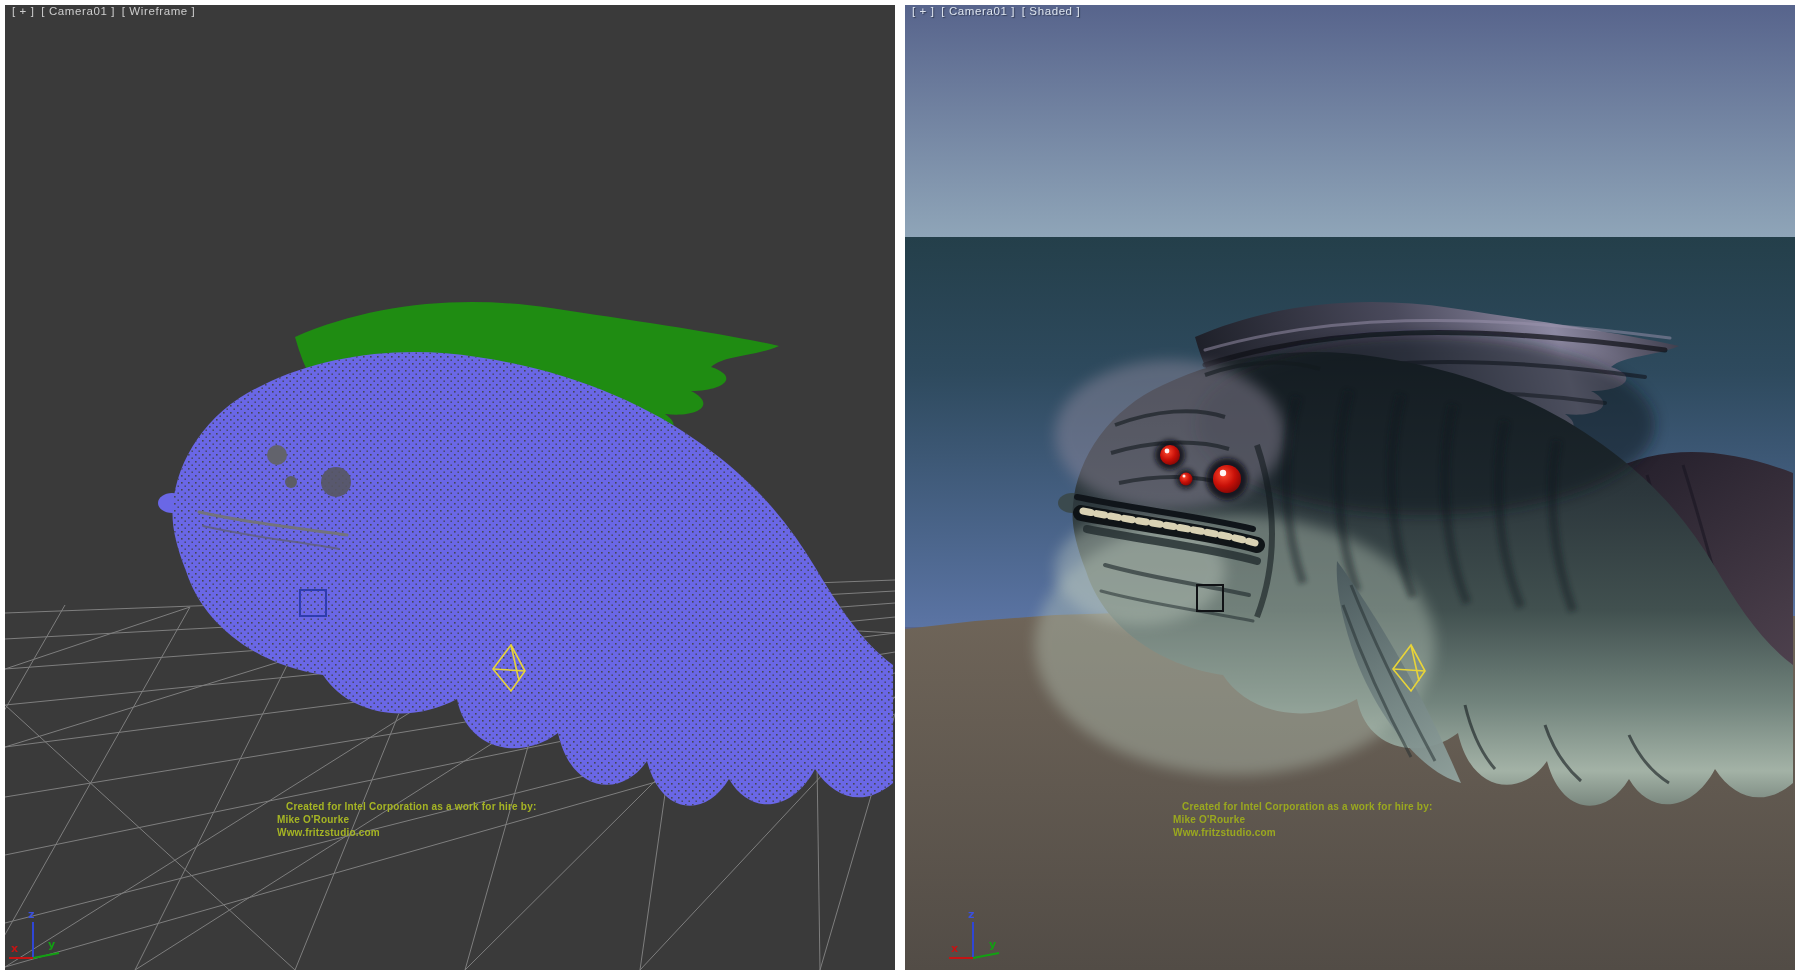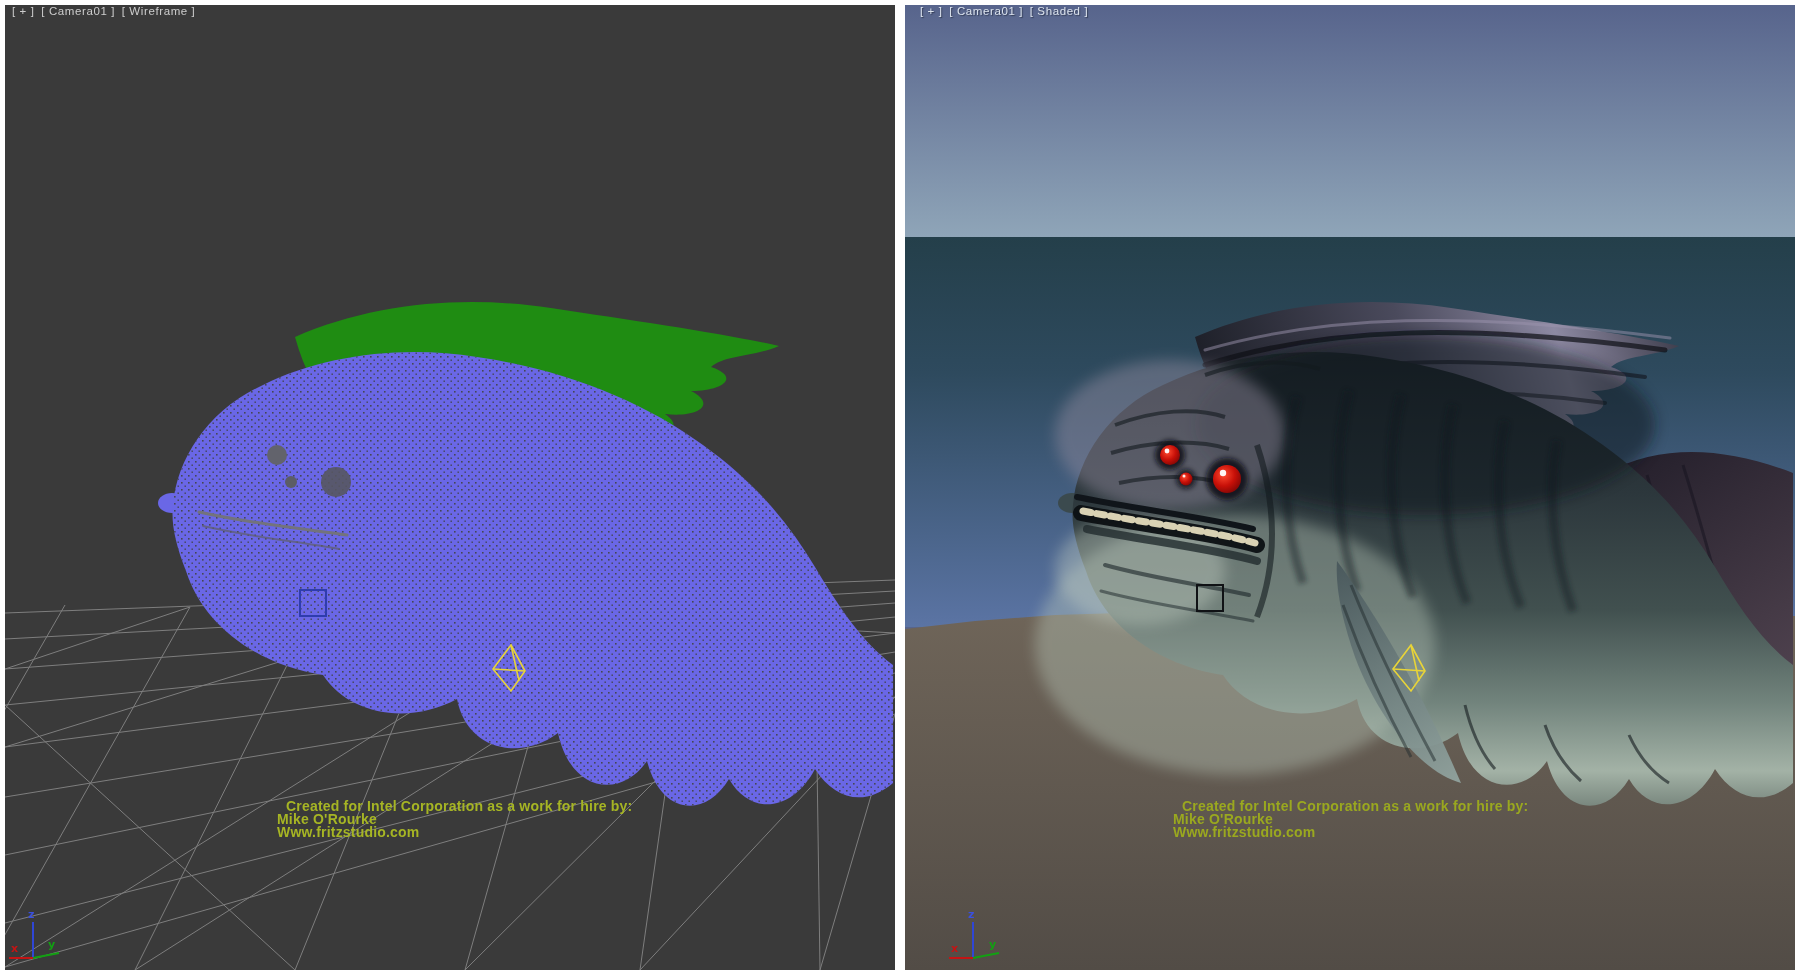--- a/index.html
+++ b/index.html
@@ -6,22 +6,22 @@
   .canvas{position:relative;width:1800px;height:978px;background:#ffffff;overflow:hidden;
           font-family:"Liberation Sans", sans-serif;}
   .viewport{position:absolute;top:5px;width:890px;height:965px;overflow:hidden;}
   .viewport.left{left:5px;background:#3a3a3a;}
   .viewport.right{left:905px;background:#57648c;}
   .scene{position:absolute;left:0;top:0;width:890px;height:965px;display:block;}
   .vp-label{position:absolute;left:7px;top:0;font-size:11.5px;letter-spacing:.6px;
             white-space:nowrap;user-select:none;}
   .vp-label span{margin-right:3px;cursor:pointer;}
   .viewport.left .vp-label{color:#cdcdcd;}
-  .viewport.right .vp-label{color:#dde4ee;text-shadow:1px 1px 1px rgba(20,25,40,.55);margin-left:8px;}
-  .watermark{position:absolute;font-weight:bold;font-size:14px;line-height:13px;
+  .viewport.right .vp-label{color:#dde4ee;text-shadow:1px 1px 1px rgba(20,25,40,.55);}
+  .watermark{position:absolute;font-weight:bold;font-size:10px;line-height:13px;
              letter-spacing:.2px;white-space:nowrap;}
   .viewport.left .watermark{left:272px;top:795px;color:#a6b524;}
   .viewport.right .watermark{left:268px;top:795px;color:#9aa81f;}
   .watermark .l1{margin-left:9px;}
   .scene text{font-family:"DejaVu Sans", sans-serif;font-size:11px;font-weight:bold;}
 </style>
 </head>
 <body>
 
 <div class="canvas">

